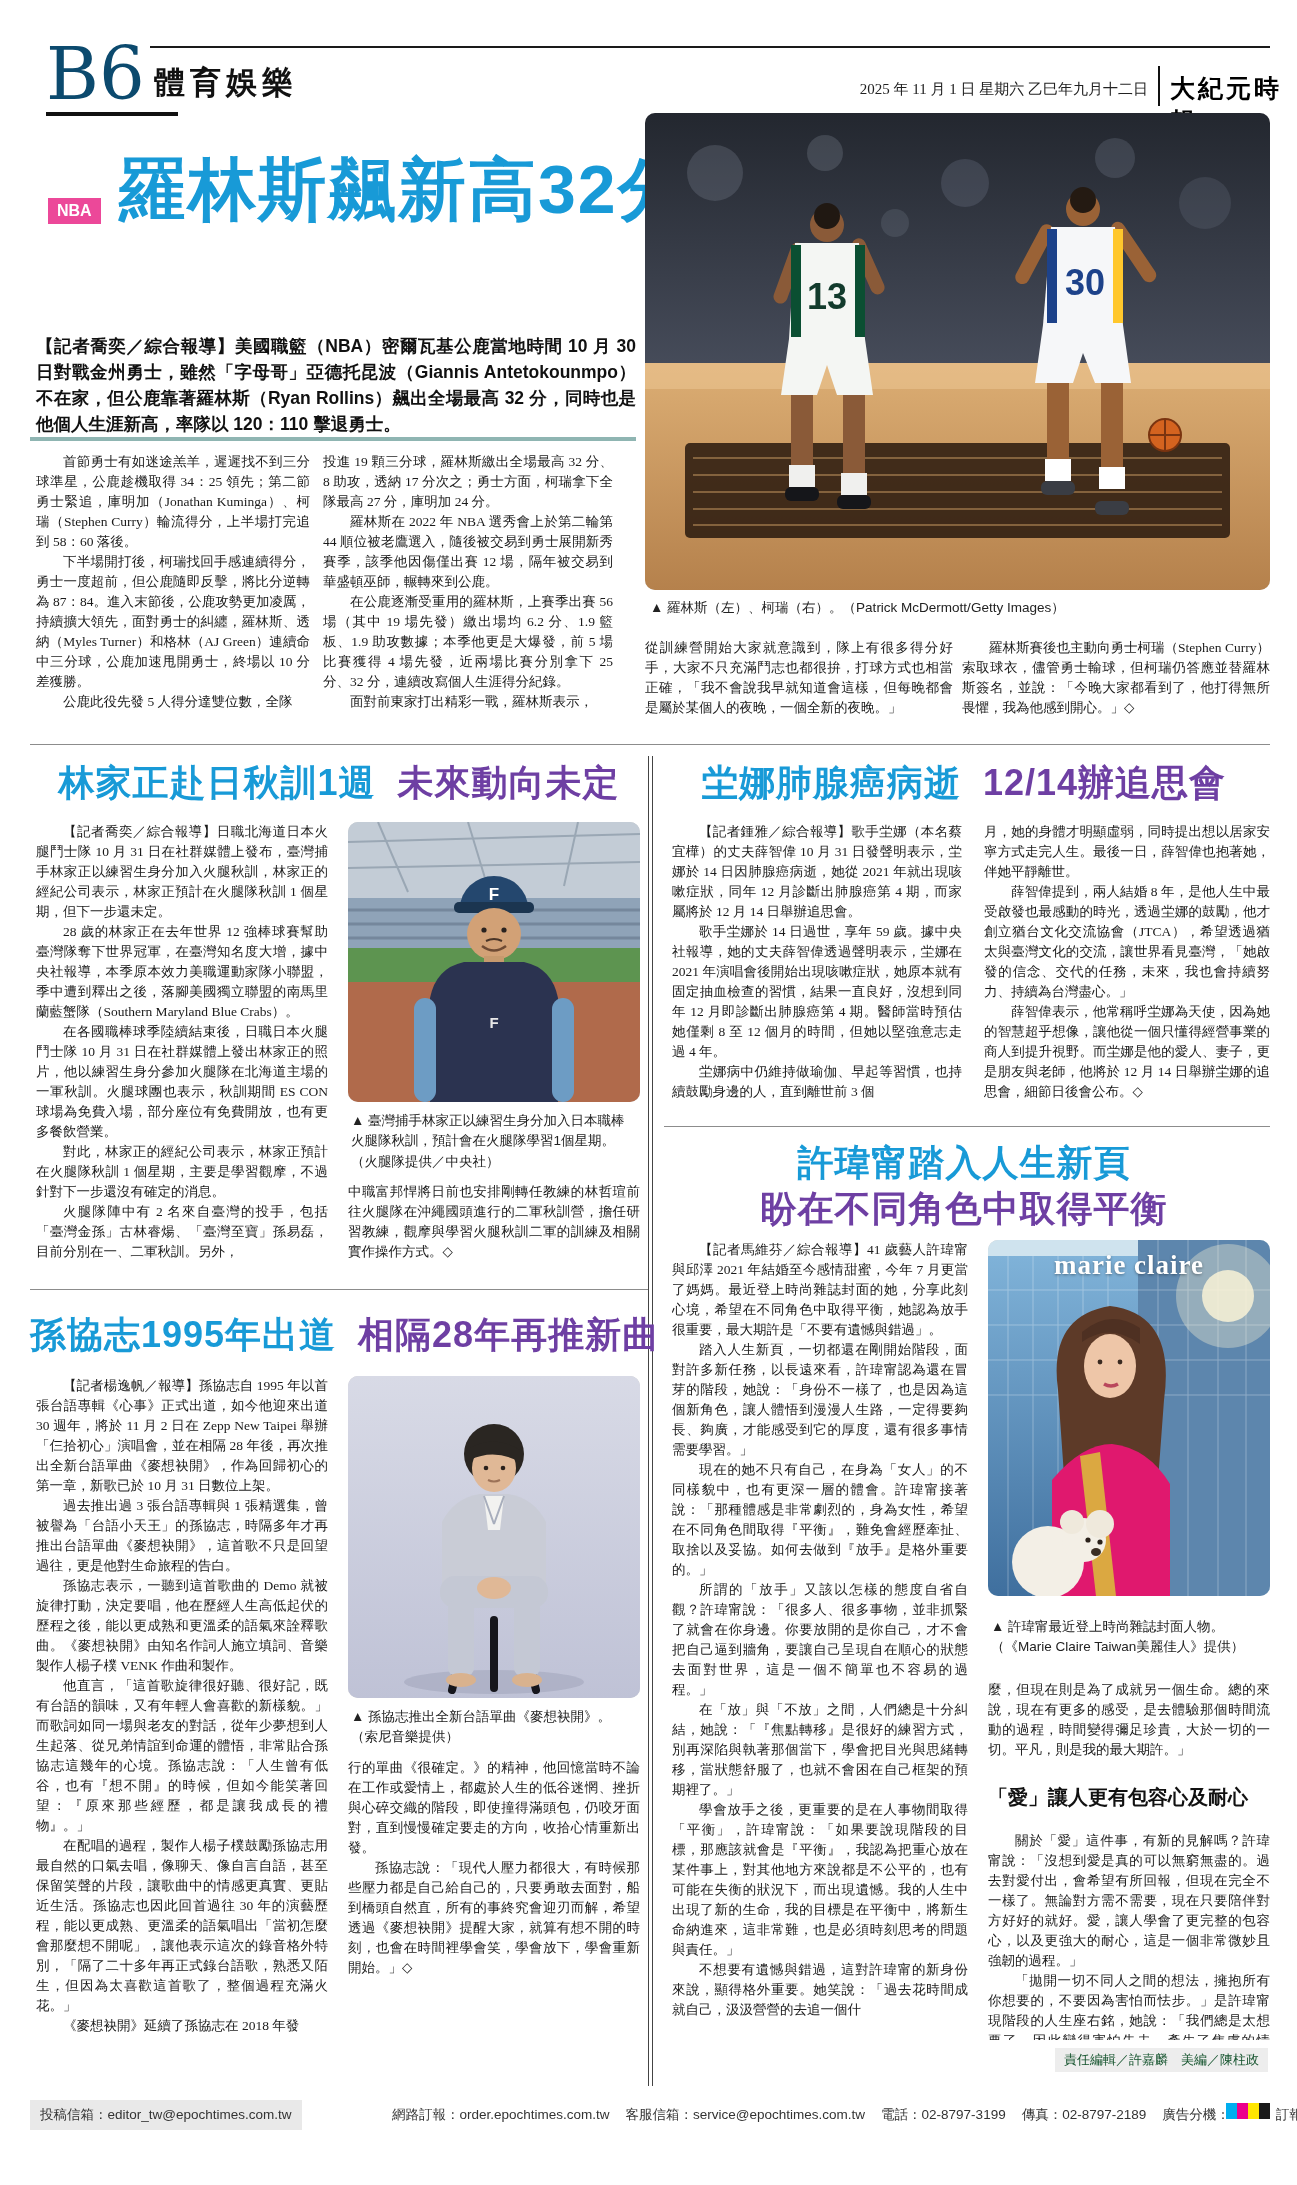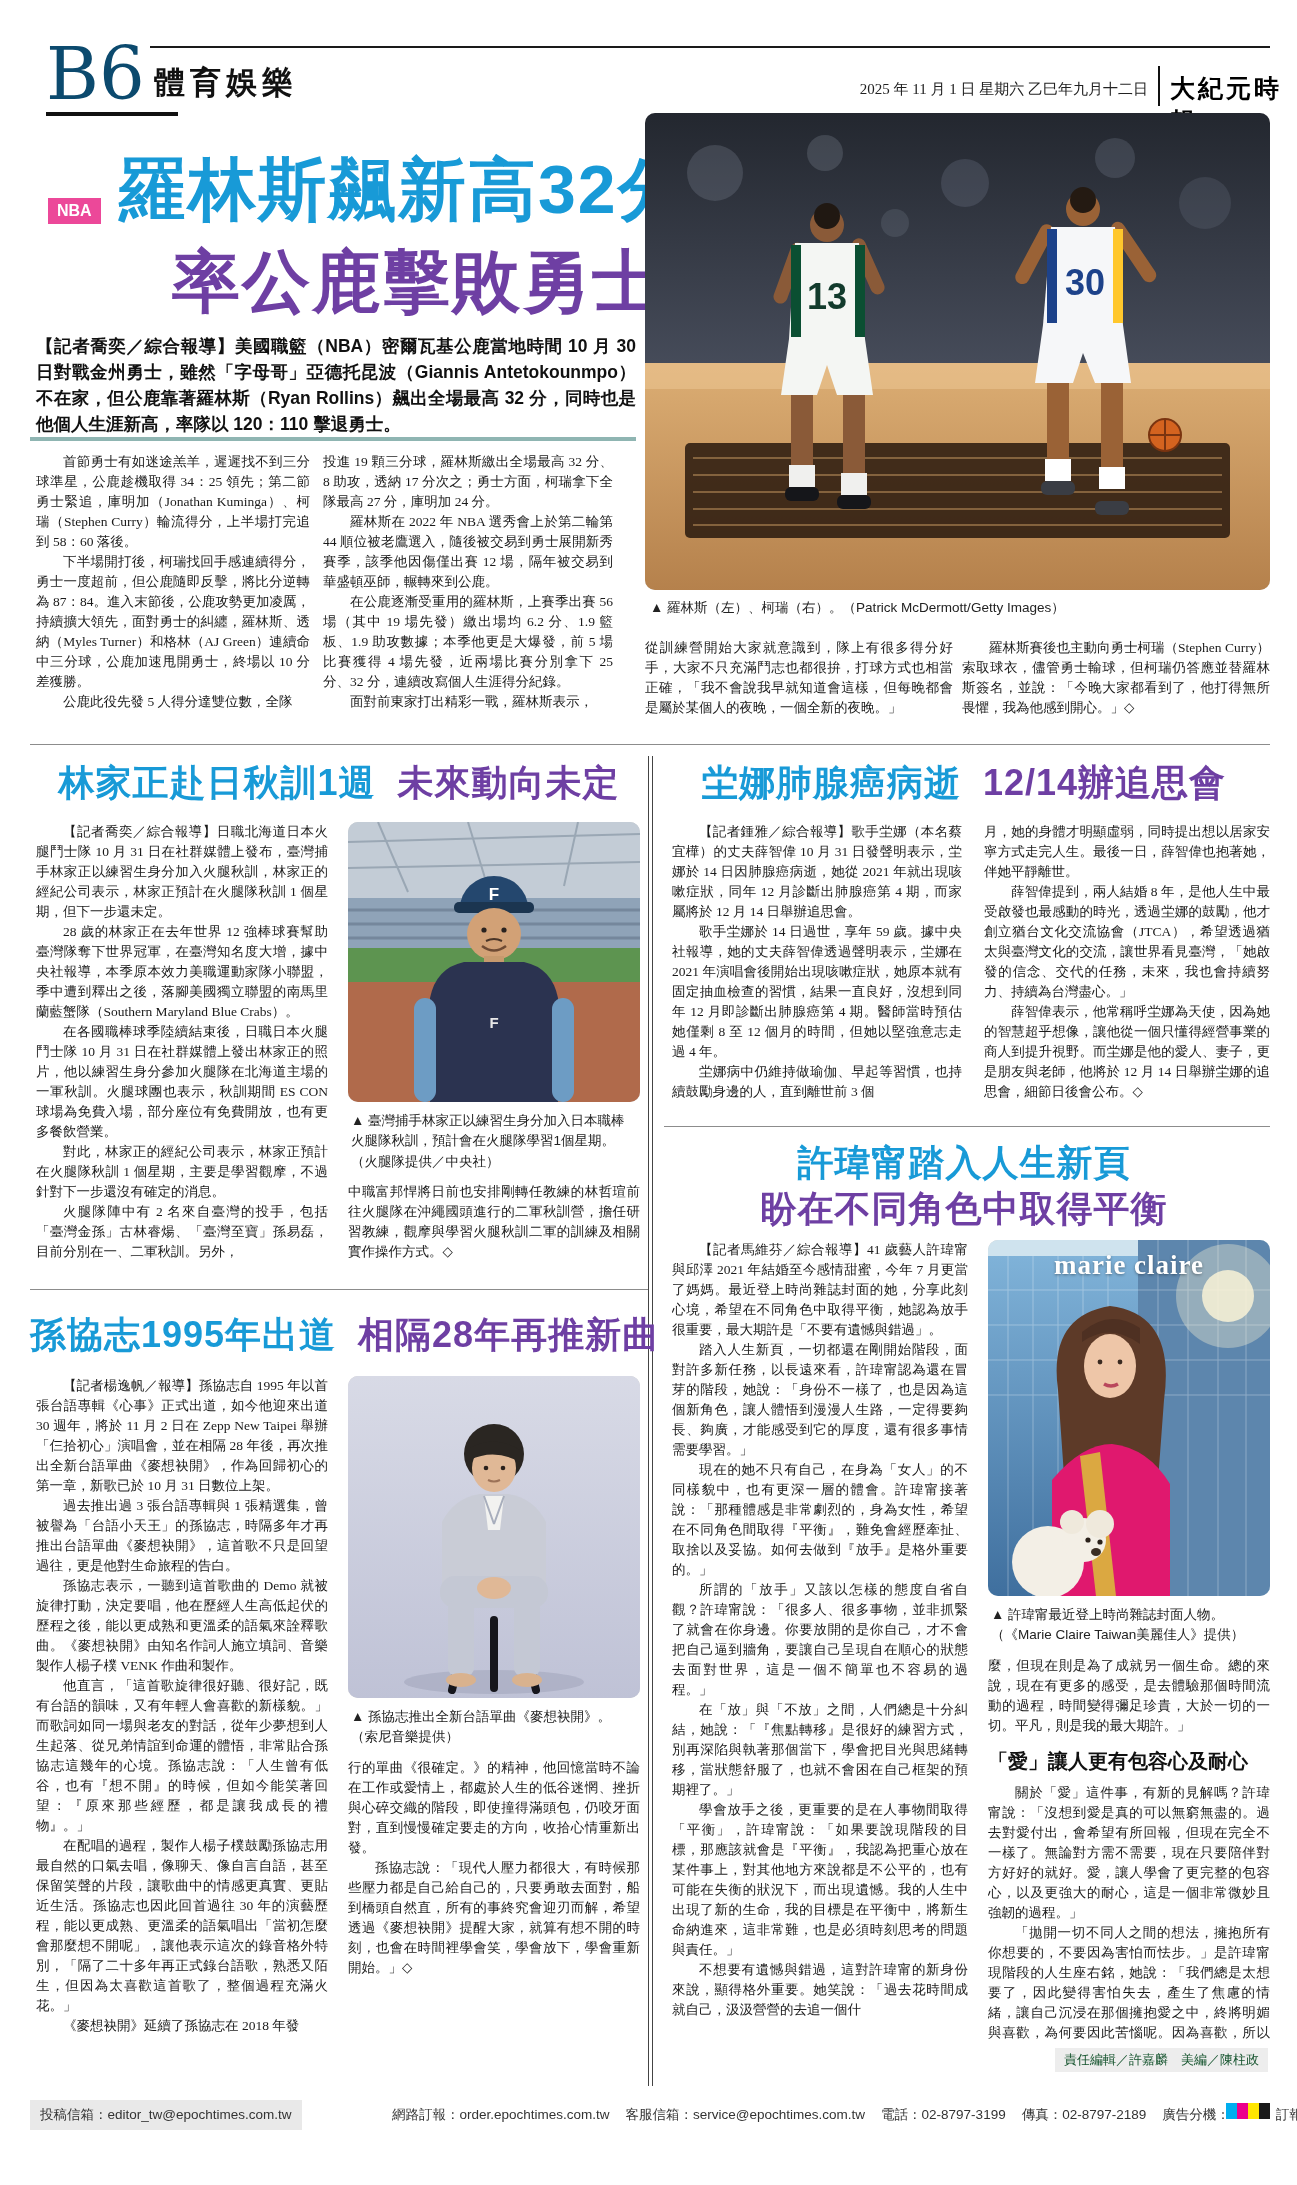--- a/index.html
+++ b/index.html
@@ -66,21 +66,20 @@
   <div class="hdr-rule abs" style="left:150px;top:46px;width:1120px;"></div>
   <div class="edition abs" style="left:46px;top:38px;">B6</div>
   <div class="section-title abs" style="left:154px;top:62px;">體育娛樂</div>
   <div class="hdr-underline abs" style="left:46px;top:112px;width:132px;"></div>
   <div class="hdr-date abs" style="right:149px;top:80px;">2025 年 11 月 1 日 星期六 乙巳年九月十二日</div>
   <div class="hdr-sep abs" style="left:1158px;top:66px;height:40px;"></div>
   <div class="masthead abs" style="left:1170px;top:72px;">大紀元時報</div>
 
   <div class="nba-badge abs" style="left:48px;top:198px;">NBA</div>
   <h1 class="hl-main blue abs" style="left:118px;top:152px;">羅林斯飆新高32分</h1>
-  <h1 class="hl-main purple abs" style="left:172px;top:244px;">率公鹿擊敗勇士</h1>
   <p class="lead abs" style="left:36px;top:334px;width:600px;">【記者喬奕／綜合報導】美國職籃（NBA）密爾瓦基公鹿當地時間 10 月 30 日對戰金州勇士，雖然「字母哥」亞德托昆波（Giannis Antetokounmpo）不在家，但公鹿靠著羅林斯（Ryan Rollins）飆出全場最高 32 分，同時也是他個人生涯新高，率隊以 120：110 擊退勇士。</p>
   <div class="teal-rule abs" style="left:30px;top:437px;width:606px;"></div>
 
   <div class="body-col abs" style="left:36px;top:452px;width:274px;height:284px;">
       <p class="para">首節勇士有如迷途羔羊，遲遲找不到三分球準星，公鹿趁機取得 34：25 領先；第二節勇士緊追，庫明加（Jonathan Kuminga）、柯瑞（Stephen Curry）輪流得分，上半場打完追到 58：60 落後。</p>
       <p class="para">下半場開打後，柯瑞找回手感連續得分，勇士一度超前，但公鹿隨即反擊，將比分逆轉為 87：84。進入末節後，公鹿攻勢更加凌厲，持續擴大領先，面對勇士的糾纏，羅林斯、透納（Myles Turner）和格林（AJ Green）連續命中三分球，公鹿加速甩開勇士，終場以 10 分差獲勝。</p>
       <p class="para">公鹿此役先發 5 人得分達雙位數，全隊</p>
     </div>
   <div class="body-col abs" style="left:323px;top:452px;width:290px;height:284px;">
       <p class="para cont">投進 19 顆三分球，羅林斯繳出全場最高 32 分、8 助攻，透納 17 分次之；勇士方面，柯瑞拿下全隊最高 27 分，庫明加 24 分。</p>
@@ -244,21 +243,21 @@
   <div class="body-col abs" style="left:672px;top:1240px;width:296px;height:846px;">
       <p class="para">【記者馬維芬／綜合報導】41 歲藝人許瑋甯與邱澤 2021 年結婚至今感情甜蜜，今年 7 月更當了媽媽。最近登上時尚雜誌封面的她，分享此刻心境，希望在不同角色中取得平衡，她認為放手很重要，最大期許是「不要有遺憾與錯過」。</p>
       <p class="para">踏入人生新頁，一切都還在剛開始階段，面對許多新任務，以長遠來看，許瑋甯認為還在冒芽的階段，她說：「身份不一樣了，也是因為這個新角色，讓人體悟到漫漫人生路，一定得要夠長、夠廣，才能感受到它的厚度，還有很多事情需要學習。」</p>
       <p class="para">現在的她不只有自己，在身為「女人」的不同樣貌中，也有更深一層的體會。許瑋甯接著說：「那種體感是非常劇烈的，身為女性，希望在不同角色間取得『平衡』，難免會經歷牽扯、取捨以及妥協。如何去做到『放手』是格外重要的。」</p>
       <p class="para">所謂的「放手」又該以怎樣的態度自省自觀？許瑋甯說：「很多人、很多事物，並非抓緊了就會在你身邊。你要放開的是你自己，才不會把自己逼到牆角，要讓自己呈現自在順心的狀態去面對世界，這是一個不簡單也不容易的過程。」</p>
       <p class="para">在「放」與「不放」之間，人們總是十分糾結，她說：「『焦點轉移』是很好的練習方式，別再深陷與執著那個當下，學會把目光與思緒轉移，當狀態舒服了，也就不會困在自己框架的預期裡了。」</p>
       <p class="para">學會放手之後，更重要的是在人事物間取得「平衡」，許瑋甯說：「如果要說現階段的目標，那應該就會是『平衡』，我認為把重心放在某件事上，對其他地方來說都是不公平的，也有可能在失衡的狀況下，而出現遺憾。我的人生中出現了新的生命，我的目標是在平衡中，將新生命納進來，這非常難，也是必須時刻思考的問題與責任。」</p>
       <p class="para">不想要有遺憾與錯過，這對許瑋甯的新身份來說，顯得格外重要。她笑說：「過去花時間成就自己，汲汲營營的去追一個什</p>
     </div>
 
-  <div class="subcol abs" style="left:988px;top:1240px;width:282px;height:800px;">
+  <div class="subcol abs" style="left:988px;top:1240px;width:282px;height:800px;gap:12px;">
     <figure class="photo" style="height:356px;margin:0;position:relative;">
       <svg viewBox="0 0 282 356" preserveAspectRatio="none">
         <defs>
           <linearGradient id="twrG" x1="0" y1="0" x2="0" y2="1">
               <stop offset="0" stop-color="#7fb2d8"></stop>
               <stop offset="1" stop-color="#3f6f9e"></stop>
             </linearGradient>
         </defs>
         <rect width="282" height="356" fill="#cfe3ee"></rect>
         <rect x="0" y="16" width="150" height="340" fill="url(#twrG)"></rect>

